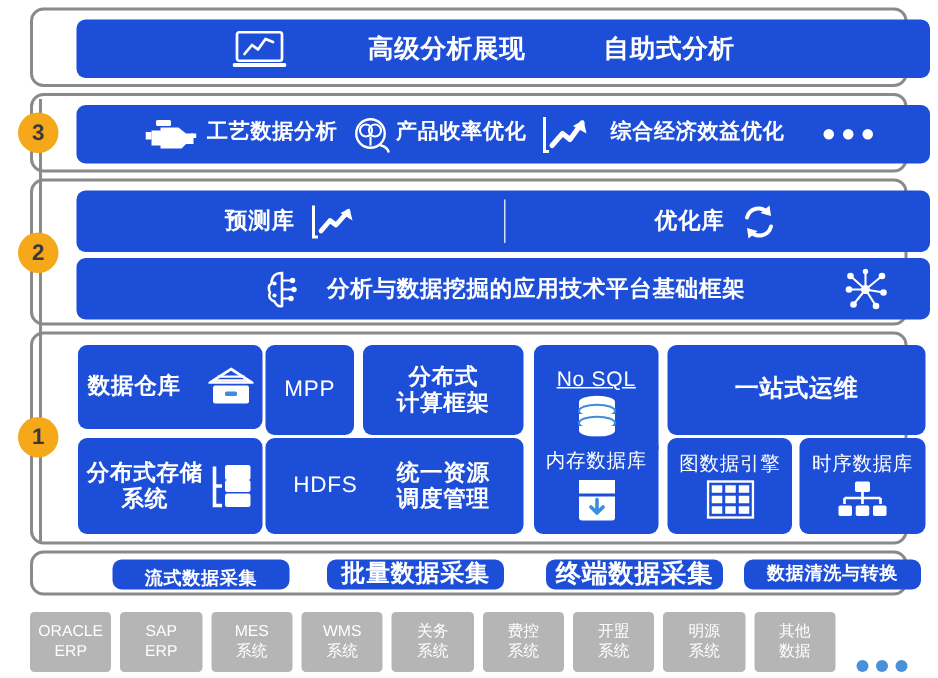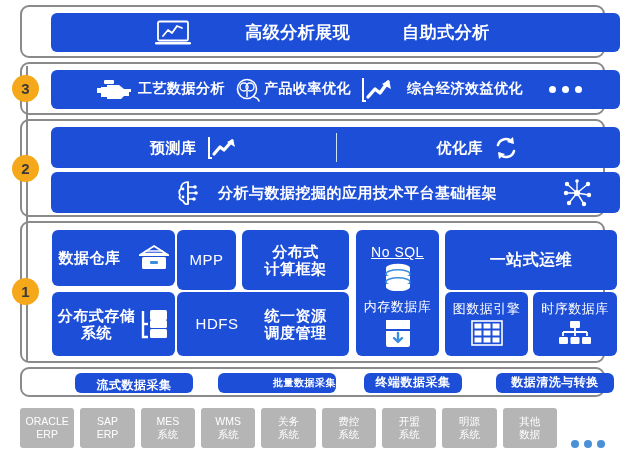--- a/index.html
+++ b/index.html
@@ -327,24 +327,24 @@
             <rect x="21.5" y="17.5" width="7" height="5" fill="#fff"></rect>
         </svg>
       </span>
     </div>
   </div>
 
   <div class="panel" id="p-collect">
     <div class="blue" style="position:absolute;left:32px;top:4px;width:118px;height:20px;font-size:12px;align-items:flex-end;">
       <span>流式数据采集</span>
     </div>
-    <div class="blue" style="position:absolute;left:175px;top:4px;width:118px;height:20px;font-size:10px;justify-content:flex-end;">
+    <div class="blue" style="position:absolute;left:175px;top:4px;width:118px;height:20px;font-size:16px;">
       <span>批量数据采集</span>
     </div>
-    <div class="blue" style="position:absolute;left:321px;top:4px;width:98px;height:20px;font-size:12px;">
+    <div class="blue" style="position:absolute;left:321px;top:4px;width:118px;height:20px;font-size:17px;">
       <span>终端数据采集</span>
     </div>
     <div class="blue" style="position:absolute;left:453px;top:4px;width:118px;height:20px;font-size:12px;">
       <span>数据清洗与转换</span>
     </div>
   </div>
 
   <div id="srcrow">
     <div class="grey">
       <span>ORACLE</span>

